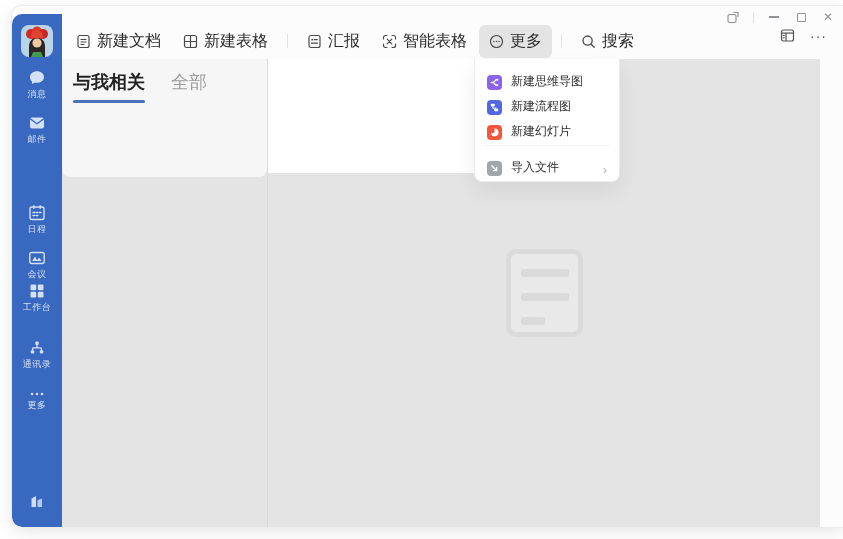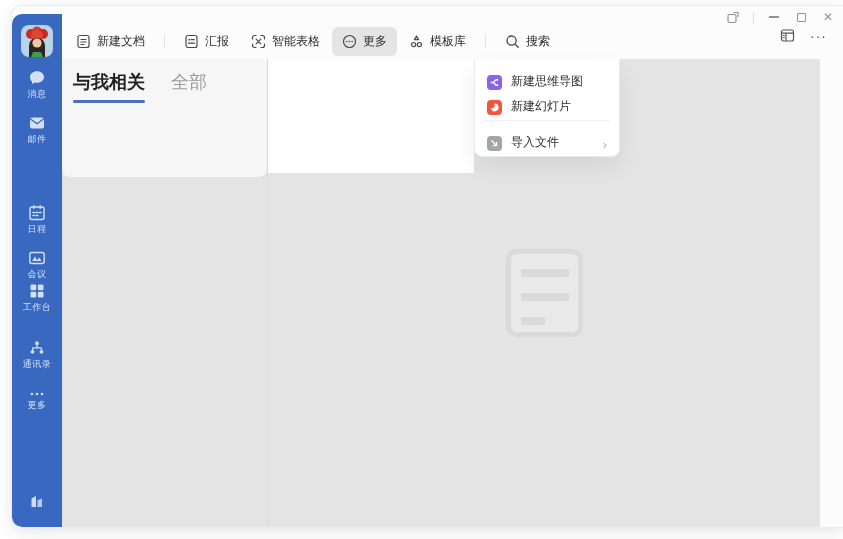--- a/index.html
+++ b/index.html
@@ -14,21 +14,21 @@
   
   .win-controls { position:absolute; top:3px; right:8px; height:16px; display:flex; align-items:center; gap:13px; color:#8f9398; z-index:40; }
   .win-controls .ctl { font-size:12px; line-height:16px; cursor:default; display:flex; align-items:center; justify-content:center; width:14px; height:14px; }
   .ctl-divider { width:1px; height:11px; background:#dedede; }
   .maxi-box { width:9px; height:9px; border:1.3px solid #8f9398; border-radius:1px; }
   .mini-dash { width:10px; height:1.4px; background:#8f9398; }
   .close-x { font-size:13px; }
 
   
   .toolbar { position:absolute; left:54px; top:19px; height:32px; display:flex; align-items:center; gap:2px; z-index:30; }
-  .tb-btn { display:flex; align-items:center; gap:6px; padding:6px 10px; border-radius:6px; font-size:12px; color:#2b2b2b; white-space:nowrap; cursor:default; }
+  .tb-btn { display:flex; align-items:center; gap:6px; padding:6px 10px; border-radius:6px; font-size:16px; color:#2b2b2b; white-space:nowrap; cursor:default; }
   .tb-btn.active { background:#e4e4e5; }
   .tb-divider { width:1px; height:14px; background:#e2e2e3; margin:0 7px; }
   .tb-icon { width:15px; height:15px; flex:0 0 auto; }
   .tb-icon svg { display:block; }
   .tb-right { position:absolute; right:16px; top:22px; display:flex; align-items:center; gap:15px; color:#555; z-index:30; }
   .tb-right .dots { font-size:14px; letter-spacing:1px; color:#555; line-height:10px; }
 
   
   .sidebar { position:absolute; left:0; top:8px; bottom:0; width:50px; background:#3968c1; border-radius:10px 0 0 10px; z-index:20; }
   .avatar { position:absolute; left:9px; top:11px; width:32px; height:32px; border-radius:8px; overflow:hidden; }
@@ -93,20 +93,29 @@
     <div class="toolbar">
       <div class="tb-btn">
         <span class="tb-icon">
             <svg viewBox="0 0 15 15">
               <rect x="2" y="1.5" width="11" height="12" rx="2" fill="none" stroke="#4a4a4a" stroke-width="1.2"></rect>
               <path d="M5 5.5h5M5 8h5M5 10.5h3" stroke="#4a4a4a" stroke-width="1.2" stroke-linecap="round"></path>
             </svg>
           </span>
         <span>新建文档</span>
       </div>
+      <div class="tb-btn">
+        <span class="tb-icon">
+            <svg viewBox="0 0 15 15">
+              <rect x="1.5" y="1.5" width="12" height="12" rx="2" fill="none" stroke="#4a4a4a" stroke-width="1.2"></rect>
+              <path d="M1.5 7.5h12M7.5 1.5v12" stroke="#4a4a4a" stroke-width="1.2"></path>
+            </svg>
+          </span>
+        <span>新建表格</span>
+      </div>
       <span class="tb-divider"></span>
       <div class="tb-btn">
         <span class="tb-icon">
             <svg viewBox="0 0 15 15">
               <rect x="2" y="1.5" width="11" height="12" rx="2" fill="none" stroke="#4a4a4a" stroke-width="1.2"></rect>
               <circle cx="5.2" cy="5.7" r="0.9" fill="#4a4a4a"></circle>
               <path d="M7.2 5.7h3" stroke="#4a4a4a" stroke-width="1.2" stroke-linecap="round"></path>
               <path d="M4.5 9.2h6" stroke="#4a4a4a" stroke-width="1.2" stroke-linecap="round"></path>
             </svg>
           </span>
@@ -124,30 +133,20 @@
       <div class="tb-btn active">
         <span class="tb-icon">
             <svg viewBox="0 0 15 15">
               <circle cx="7.5" cy="7.5" r="6" fill="none" stroke="#4a4a4a" stroke-width="1.2"></circle>
               <circle cx="4.9" cy="7.5" r="0.8" fill="#4a4a4a"></circle>
               <circle cx="7.5" cy="7.5" r="0.8" fill="#4a4a4a"></circle>
               <circle cx="10.1" cy="7.5" r="0.8" fill="#4a4a4a"></circle>
             </svg>
           </span>
         <span>更多</span>
-      </div>
-      <div class="tb-btn">
-        <span class="tb-icon">
-            <svg viewBox="0 0 15 15">
-              <path d="M7.5 2 9.6 5.6H5.4Z" fill="none" stroke="#4a4a4a" stroke-width="1.2" stroke-linejoin="round"></path>
-              <circle cx="4.6" cy="10.6" r="2.1" fill="none" stroke="#4a4a4a" stroke-width="1.2"></circle>
-              <circle cx="10.4" cy="10.6" r="2.1" fill="none" stroke="#4a4a4a" stroke-width="1.2"></circle>
-            </svg>
-          </span>
-        <span>模板库</span>
       </div>
       <span class="tb-divider"></span>
       <div class="tb-btn">
         <span class="tb-icon">
             <svg viewBox="0 0 15 15">
               <circle cx="6.6" cy="6.6" r="4.6" fill="none" stroke="#4a4a4a" stroke-width="1.3"></circle>
               <path d="M10.2 10.2 13.2 13.2" stroke="#4a4a4a" stroke-width="1.3" stroke-linecap="round"></path>
             </svg>
           </span>
         <span>搜索</span>
@@ -271,20 +270,30 @@
         <span class="menu-icon" style="background: rgb(138, 99, 232);">
           <svg width="9" height="9" viewBox="0 0 9 9">
               <path d="M1.2 4.5h2.2M3.4 4.5 6 1.8M3.4 4.5 6 7.2" fill="none" stroke="#fff" stroke-width="1.3" stroke-linecap="round"></path>
               <circle cx="7.2" cy="1.8" r="1.1" fill="#fff"></circle>
               <circle cx="7.2" cy="7.2" r="1.1" fill="#fff"></circle>
             </svg>
         </span>
         <span>新建思维导图</span>
       </div>
       <div class="menu-item">
+        <span class="menu-icon" style="background: rgb(80, 105, 226);">
+          <svg width="9" height="9" viewBox="0 0 9 9">
+              <rect x="0.8" y="0.8" width="4" height="2.8" rx="0.8" fill="#fff"></rect>
+              <rect x="4.2" y="5.4" width="4" height="2.8" rx="0.8" fill="#fff"></rect>
+              <path d="M2.8 3.6v1.6h3.4" fill="none" stroke="#fff" stroke-width="1"></path>
+            </svg>
+        </span>
+        <span>新建流程图</span>
+      </div>
+      <div class="menu-item">
         <span class="menu-icon" style="background: rgb(242, 87, 60);">
           <svg width="9" height="9" viewBox="0 0 9 9">
               <path d="M4.5 4.5V0.6A3.9 3.9 0 1 1 0.9 5.6Z" fill="#fff"></path>
             </svg>
         </span>
         <span>新建幻灯片</span>
       </div>
       <div class="menu-divider"></div>
       <div class="menu-item">
         <span class="menu-icon" style="background: rgb(162, 165, 170);">

